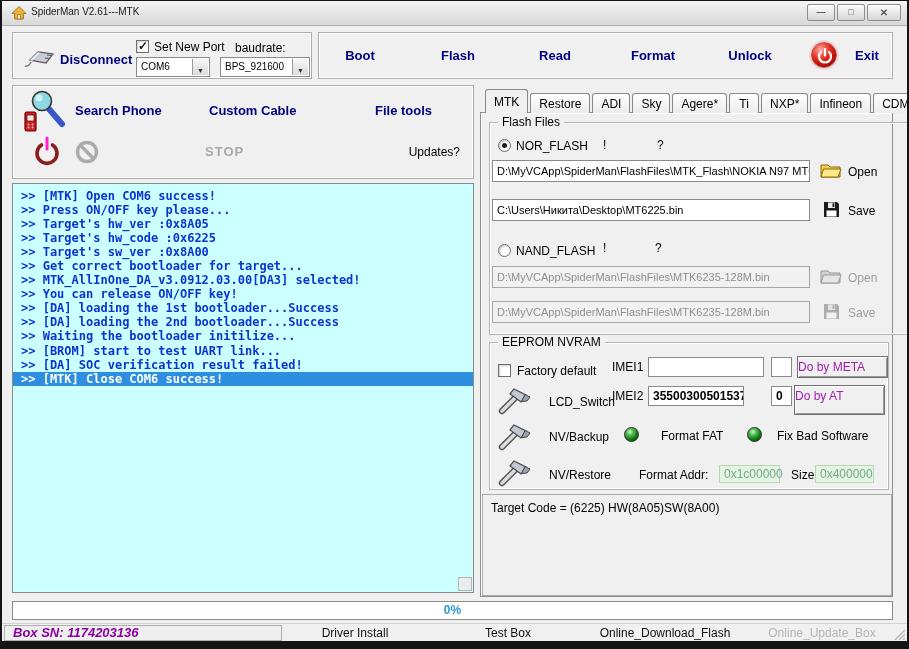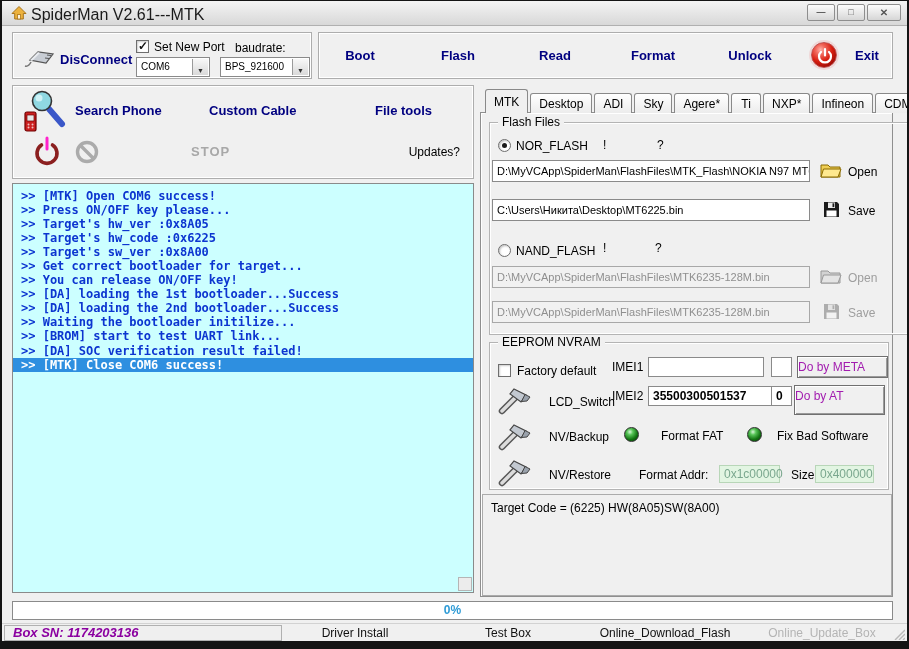--- a/index.html
+++ b/index.html
@@ -15,21 +15,21 @@
     background:#F0F0F0; overflow:hidden;
   }
   .abs { position:absolute; }
 
   
   .titlebar {
     position:absolute; left:0; top:0; right:0; height:25px;
     background:linear-gradient(#F4F4F4,#D8D8D8);
     border-bottom:1px solid #B0B0B0;
   }
-  .title-text { position:absolute; left:29px; top:5px; font-size:16px; color:#1a1a1a; }
+  .title-text { position:absolute; left:29px; top:5px; font-size:10px; color:#1a1a1a; }
   .winbtns { position:absolute; right:6px; top:3px; display:flex; gap:2px; }
   .winbtn {
     width:28px; height:17px; border:1px solid #8E8E8E; border-radius:2px;
     background:linear-gradient(#FDFDFD,#D6D6D6);
     font-size:9px; color:#555; text-align:center; line-height:15px; font-weight:bold;
   }
   .winbtn.close { width:34px; font-size:10px; }
 
   
   .group {
@@ -201,44 +201,45 @@
       <span class="abs navy" style="left:196px;top:17px">Custom Cable</span>
       <span class="abs navy" style="left:362px;top:17px">File tools</span>
       <svg class="abs" style="left:20px;top:50px" width="28" height="30" viewBox="0 0 28 30">
         <path d="M8.5 9 A10 10 0 1 0 19.5 9" stroke="#8B1F1F" stroke-width="3.6" fill="none" stroke-linecap="round"></path>
         <line x1="14" y1="2" x2="14" y2="13" stroke="#FF22CC" stroke-width="3" stroke-linecap="round"></line>
       </svg>
       <svg class="abs" style="left:61px;top:53px" width="26" height="26" viewBox="0 0 26 26">
         <circle cx="13" cy="13" r="9.5" stroke="#ABABAB" stroke-width="3.4" fill="none"></circle>
         <line x1="6.5" y1="6.5" x2="19.5" y2="19.5" stroke="#ABABAB" stroke-width="3.4"></line>
       </svg>
-      <span class="abs" style="left:178px;top:58px;font-size:13px;font-weight:bold;letter-spacing:1px;color:#A8A8A8">STOP</span>
+      <span class="abs" style="left:192px;top:58px;font-size:13px;font-weight:bold;letter-spacing:1px;color:#A8A8A8">STOP</span>
       <span class="abs lbl" style="right:13px;top:59px">Updates?</span>
     </div>
 
     <div class="console">
       <div class="line">&gt;&gt; [MTK] Open COM6 success!</div>
       <div class="line">&gt;&gt; Press ON/OFF key please...</div>
       <div class="line">&gt;&gt; Target's hw_ver :0x8A05</div>
       <div class="line">&gt;&gt; Target's hw_code :0x6225</div>
       <div class="line">&gt;&gt; Target's sw_ver :0x8A00</div>
       <div class="line">&gt;&gt; Get correct bootloader for target...</div>
+      <div class="line">&gt;&gt; MTK_AllInOne_DA_v3.0912.03.00[DA3] selected!</div>
       <div class="line">&gt;&gt; You can release ON/OFF key!</div>
       <div class="line">&gt;&gt; [DA] loading the 1st bootloader...Success</div>
       <div class="line">&gt;&gt; [DA] loading the 2nd bootloader...Success</div>
       <div class="line">&gt;&gt; Waiting the bootloader initilize...</div>
       <div class="line">&gt;&gt; [BROM] start to test UART link...</div>
       <div class="line">&gt;&gt; [DA] SOC verification result failed!</div>
       <div class="line selected">&gt;&gt; [MTK] Close COM6 success!</div>
       <div class="console-corner"></div>
     </div>
 
     <div class="tabbar">
       <div class="tab active">MTK</div>
-      <div class="tab">Desktop</div>
+      <div class="tab">Restore</div>
       <div class="tab">ADI</div>
       <div class="tab">Sky</div>
       <div class="tab">Agere*</div>
       <div class="tab">Ti</div>
       <div class="tab">NXP*</div>
       <div class="tab">Infineon</div>
       <div class="tab">CDMA</div>
     </div>
 
     <div class="panel">
@@ -304,21 +305,21 @@
           <line x1="6" y1="28" x2="22" y2="12" stroke="#555" stroke-width="6.5" stroke-linecap="round"></line>
           <line x1="6" y1="28" x2="22" y2="12" stroke="#DCDCDC" stroke-width="3.5" stroke-linecap="round"></line>
           <path d="M18 6 L30 12 L25 19 L14 11 Z" fill="#C2C8D0" stroke="#444" stroke-width="1.2"></path>
           <path d="M29 11.5 L34 14 L31 18 L25.5 18.5 Z" fill="#9AA2AC" stroke="#444" stroke-width="1"></path>
         </svg>
         <div class="abs" style="left:50px;top:45px;width:70px;height:24px">
           <span class="abs lbl" style="left:9px;top:7px">LCD_Switch</span>
         </div>
 
         <span class="abs lbl" style="left:122px;top:46px">IMEI2</span>
-        <div class="input" style="left:158px;top:43px;width:133px;font-weight:bold">35500300501537</div>
+        <div class="input" style="left:158px;top:43px;width:96px;font-weight:bold">35500300501537</div>
         <div class="input" style="left:281px;top:43px;width:21px;font-weight:bold">0</div>
         <div class="btn3d" style="left:304px;top:42px;width:91px;height:30px;line-height:20px">Do by AT</div>
 
         <svg class="abs" style="left:6px;top:76px" width="38" height="32" viewBox="0 0 38 32">
           <line x1="6" y1="28" x2="22" y2="12" stroke="#555" stroke-width="6.5" stroke-linecap="round"></line>
           <line x1="6" y1="28" x2="22" y2="12" stroke="#DCDCDC" stroke-width="3.5" stroke-linecap="round"></line>
           <path d="M18 6 L30 12 L25 19 L14 11 Z" fill="#C2C8D0" stroke="#444" stroke-width="1.2"></path>
           <path d="M29 11.5 L34 14 L31 18 L25.5 18.5 Z" fill="#9AA2AC" stroke="#444" stroke-width="1"></path>
         </svg>
         <div class="abs" style="left:50px;top:80px;width:70px;height:24px">

